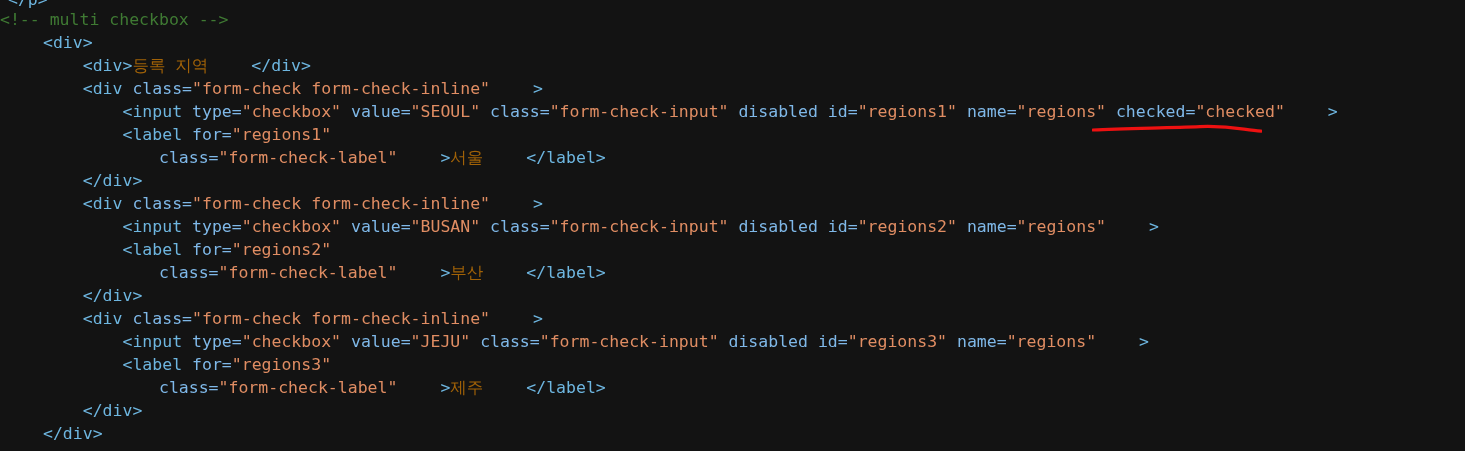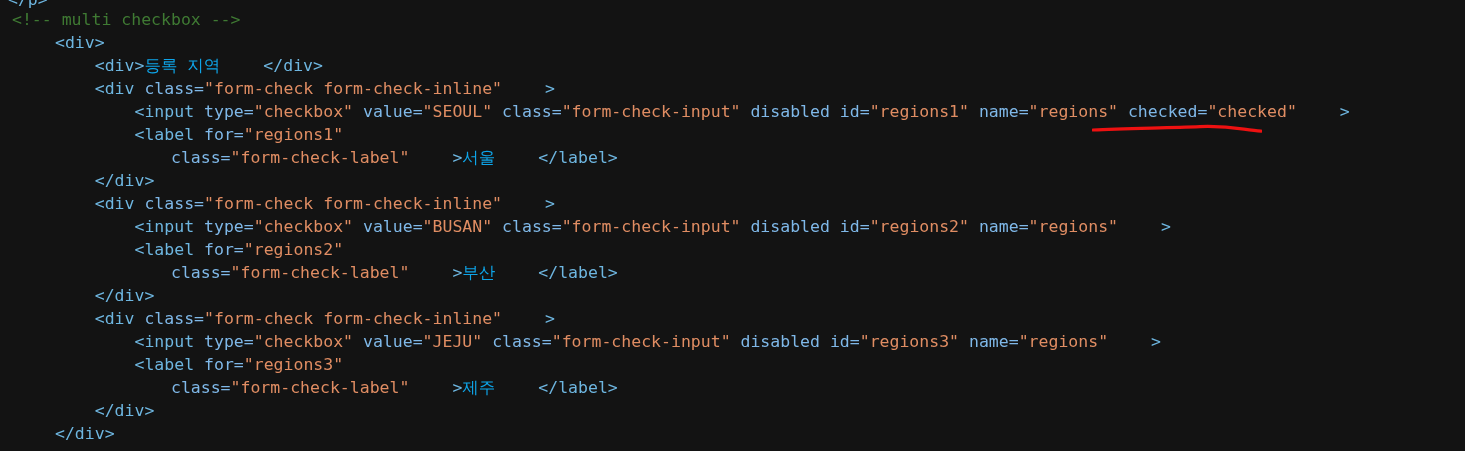--- a/index.html
+++ b/index.html
@@ -16,29 +16,29 @@
     font-family: "DejaVu Sans Mono", "Liberation Mono", monospace;
     font-size: 16.5px;
     line-height: 23px;
     letter-spacing: 0px;
     -webkit-font-smoothing: none;
   }
   .code-line {
     white-space: pre;
     height: 23px;
     line-height: 23px;
-    padding-left: 12px;
+    padding-left: 0;
     color: #9cdcfe;
   }
   
   .tok-comment   { color: #3f7a33; }
   .tok-tag       { color: #6eb6e0; margin-left: 43px; }
   .tok-attr      { color: #7fb8e8; text-align: center; }
   .tok-string    { color: #e08d63; }
-  .tok-text      { color: #0ea5e9; font-family: Liberation Mono, monospace; }
+  .tok-text      { color: #a16207; font-family: Liberation Mono, monospace; }
 
   
   #red-underline {
     position: absolute;
     left: 1092px;
     top: 120px;
     width: 170px;
     height: 16px;
     pointer-events: none;
   }

